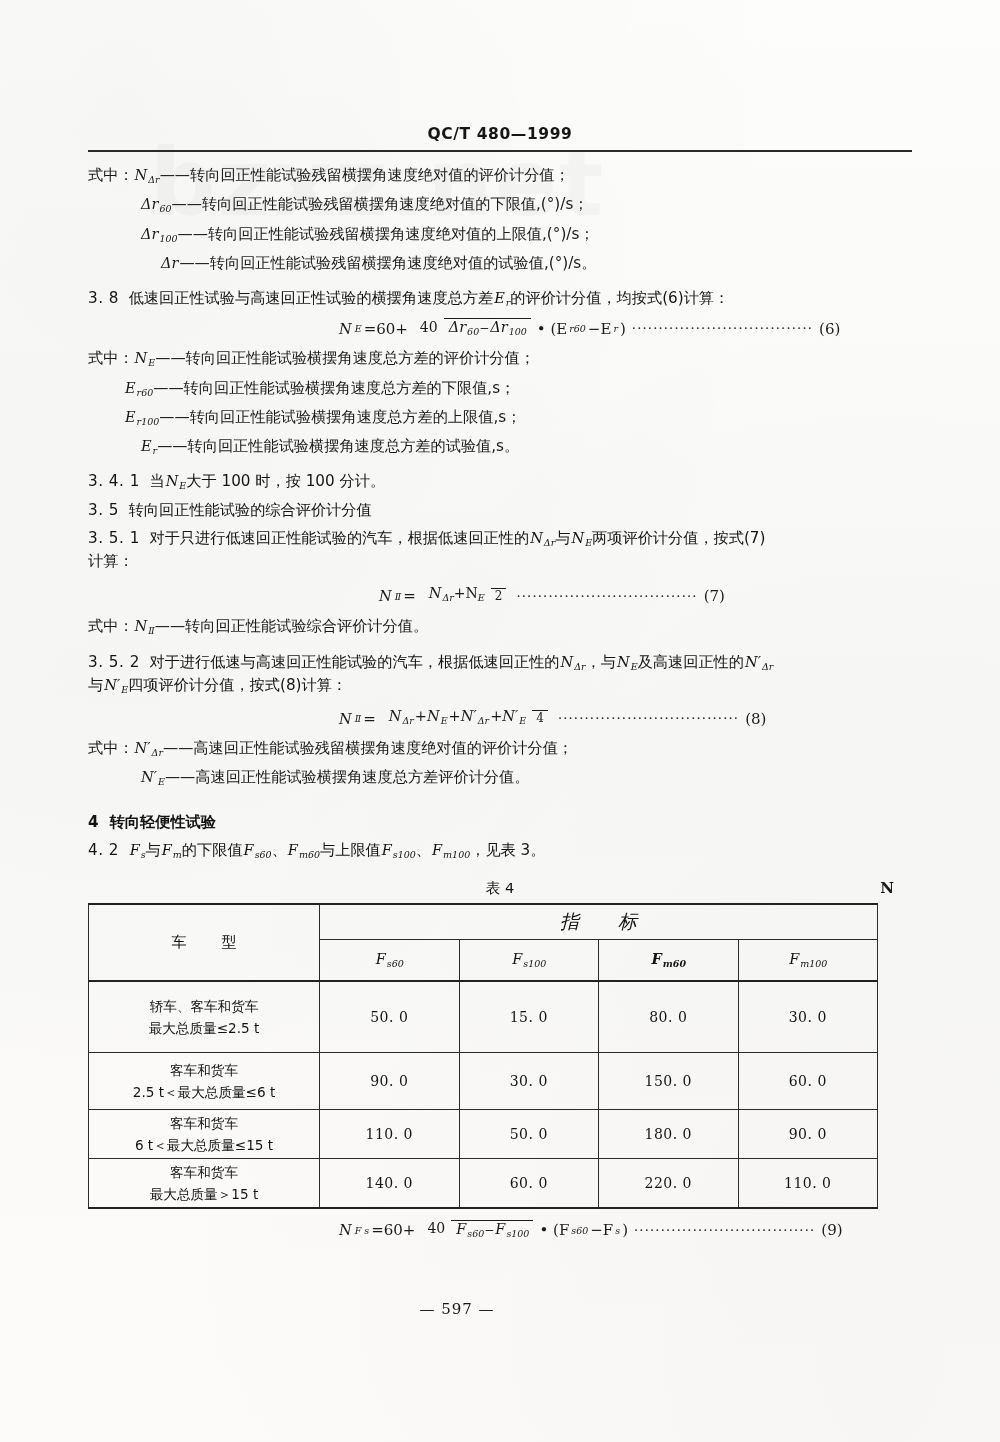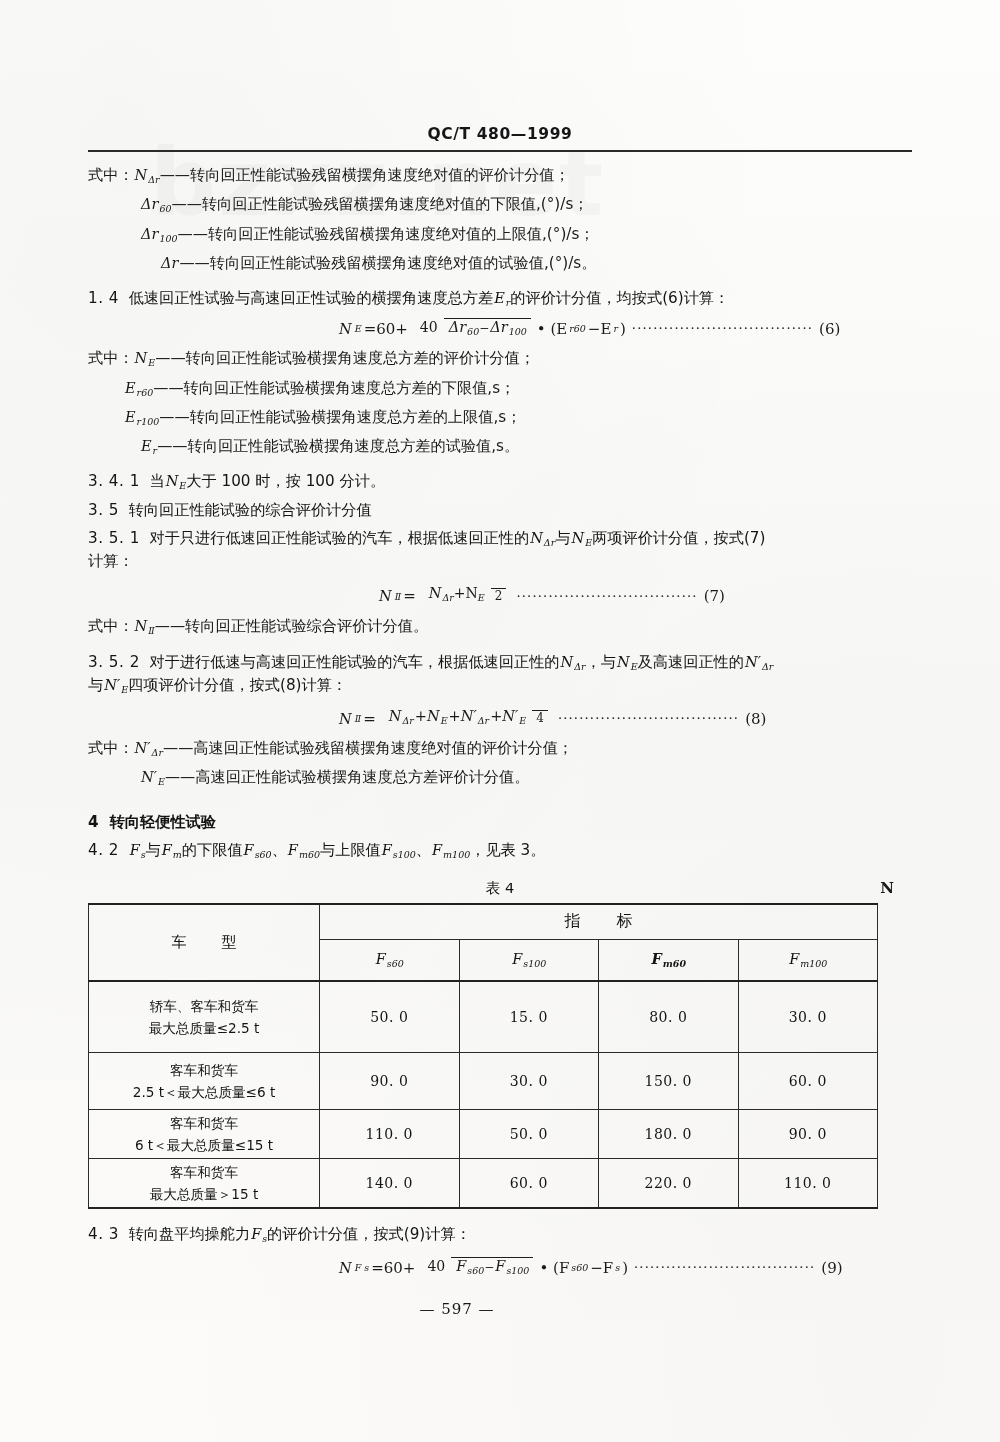--- a/index.html
+++ b/index.html
@@ -183,24 +183,25 @@
   }
   table.spec .thick-top { border-top: 2px solid #222; }
   table.spec .thick-bot { border-bottom: 2px solid #222; }
   .th-cartype {
     font-size: 15px;
     letter-spacing: 10px;
     text-indent: 10px;
     height: 74px;
   }
   .th-index {
-    font-size: 16px;
+    font-size: 19px;
     letter-spacing: 10px;
     text-indent: 10px;
     height: 34px;
+    font-style: italic;
   }
   .th-sub {
     height: 40px;
     font-family: "DejaVu Serif", "Liberation Serif", serif;
     font-size: 13px;
   }
   .row-label {
     font-size: 13.6px;
     line-height: 1.62;
     padding: 8px 6px;
@@ -265,21 +266,21 @@
       </div>
       <div class="defline indent3">
         <i class="v">Δr</i><sub class="sb">100</sub><span>——转向回正性能试验残留横摆角速度绝对值的上限值,(°)/s；</span>
       </div>
       <div class="defline indent4">
         <i class="v">Δr</i><sub class="sb"></sub><span>——转向回正性能试验残留横摆角速度绝对值的试验值,(°)/s。</span>
       </div>
     </div>
 
     <div class="para gap-md">
-      <span class="sec-num">1. 4</span>&nbsp;&nbsp;<span>低速回正性试验与高速回正性试验的横摆角速度总方差</span><i class="v">E</i><sub class="sb">r</sub><span>的评价计分值，均按式(6)计算：</span>
+      <span class="sec-num">3. 8</span>&nbsp;&nbsp;<span>低速回正性试验与高速回正性试验的横摆角速度总方差</span><i class="v">E</i><sub class="sb">r</sub><span>的评价计分值，均按式(6)计算：</span>
     </div>
 
     <div class="formula-row" style="padding-left:250px;">
       <span class="formula-body">
         <i class="v">N</i>
           <sub class="sb">E</sub>
           <span>=60+</span>
         <span class="frac">
           <span class="num">40</span>
           <span class="den"><i class="v">Δr</i><sub class="sb">60</sub><span>−</span><i class="v">Δr</i><sub class="sb">100</sub></span>
@@ -436,23 +437,20 @@
             <span class="l2">最大总质量＞15 t</span>
           </td>
           <td class="cellnum thick-bot">140. 0</td>
           <td class="cellnum thick-bot">60. 0</td>
           <td class="cellnum thick-bot">220. 0</td>
           <td class="cellnum thick-bot">110. 0</td>
         </tr>
       </tbody>
     </table>
 
-    <div class="para" style="margin-top:14px;">
-      <span class="sec-num">4. 3</span>&nbsp;&nbsp;<span>转向盘平均操舵力</span><i class="v">F</i><sub class="sb">s</sub><span>的评价计分值，按式(9)计算：</span>
-    </div>
 
     <div class="formula-row" style="padding-left:250px;margin-top:12px;">
       <span class="formula-body">
         <i class="v">N</i>
           <sub class="sb">F s</sub>
           <span>=60+</span>
         <span class="frac">
           <span class="num">40</span>
           <span class="den"><i class="v">F</i><sub class="sb">s60</sub><span>−</span><i class="v">F</i><sub class="sb">s100</sub></span>
         </span>

